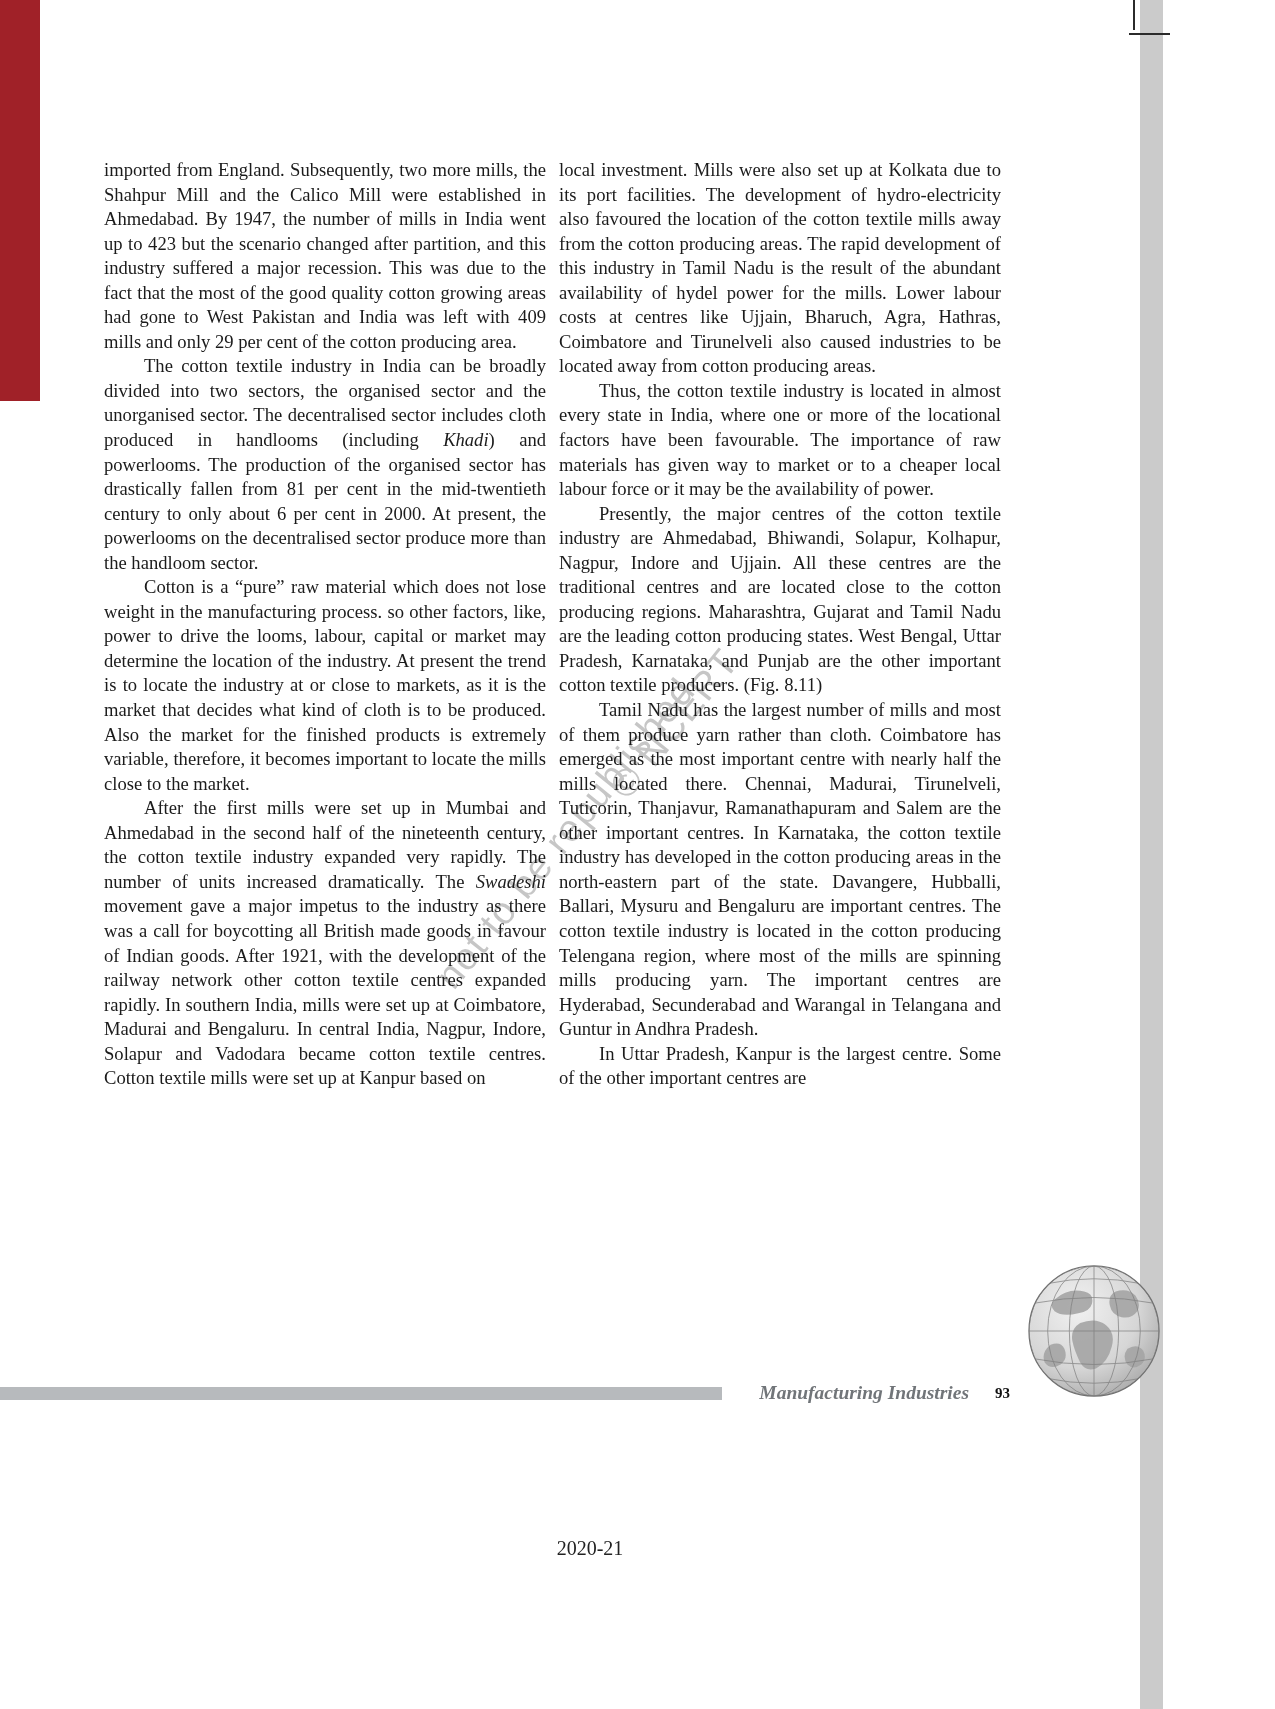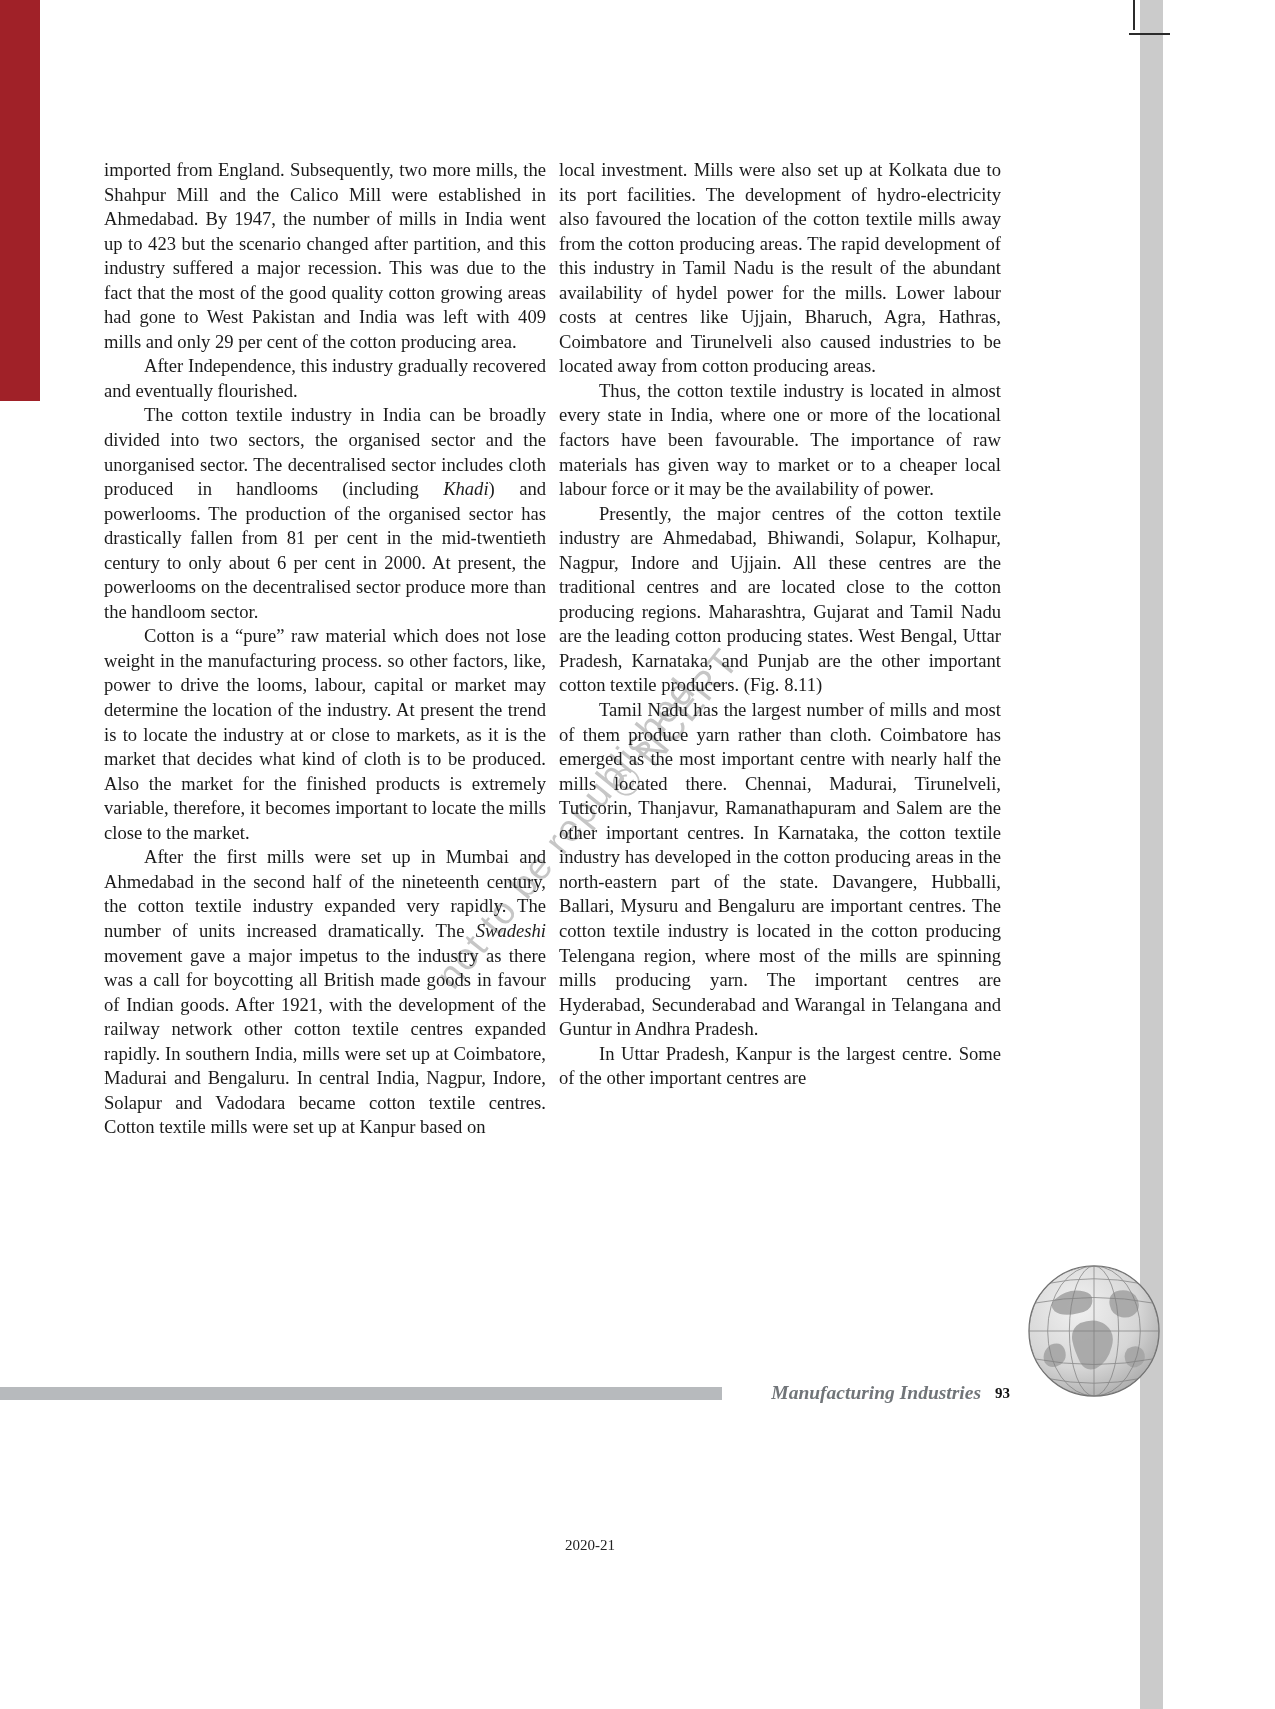--- a/index.html
+++ b/index.html
@@ -66,20 +66,21 @@
   .col p { margin: 0; text-indent: 40px; }
   .col p.cont { text-indent: 0; }
   .it { font-style: italic; }
 
   
   .footer {
     position: absolute; left: 0; top: 1379px;
     width: 1010px; height: 28px;
     display: flex; align-items: center;
     z-index: 1;
+    gap: 12px;
   }
   .footer-rule {
     width: 722px; height: 13px; flex: 0 0 722px;
     background: var(--footer-bar, #b7babd);
   }
   .footer-title {
     margin-left: auto;
     font-style: italic; font-weight: bold;
     font-size: 19.5px;
     color: var(--footer-text, #717579);
@@ -92,42 +93,41 @@
 
   .globe {
     position: absolute; left: 1024px; top: 1262px;
     width: 140px; height: 138px;
     z-index: 2;
   }
 
   .year {
     position: absolute; left: 537px; top: 1537px;
     width: 106px; text-align: center;
-    font-size: 15px; color: #222222;
+    font-size: 20px; color: #222222;
     z-index: 1;
   }
 </style>
 </head>
 <body>
 
 <div class="page">
 
   <div class="accent-bar"></div>
   <div class="margin-bar"></div>
   <div class="tickv"></div>
   <div class="tickh"></div>
 
   <div class="wm wm1">© NCERT</div>
   <div class="wm wm2">not to be republished</div>
 
   <div class="columns">
 
     <div class="col">
       <p class="cont">imported from England. Subsequently, two more mills, the Shahpur Mill and the Calico Mill were established in Ahmedabad. By 1947, the number of mills in India went up to 423 but the scenario changed after partition, and this industry suffered a major recession. This was due to the fact that the most of the good quality cotton growing areas had gone to West Pakistan and India was left with 409 mills and only 29 per cent of the cotton producing area.</p>
-      <p>After Independence, this industry gradually recovered and eventually flourished.</p>
       <p><span>The cotton textile industry in India can be broadly divided into two sectors, the organised sector and the unorganised sector. The decentralised sector includes cloth produced in handlooms (including </span><span class="it">Khadi</span><span>) and powerlooms. The production of the organised sector has drastically fallen from 81 per cent in the mid-twentieth century to only about 6 per cent in 2000. At present, the powerlooms on the decentralised sector produce more than the handloom sector.</span></p>
       <p>Cotton is a “pure” raw material which does not lose weight in the manufacturing process. so other factors, like, power to drive the looms, labour, capital or market may determine the location of the industry. At present the trend is to locate the industry at or close to markets, as it is the market that decides what kind of cloth is to be produced. Also the market for the finished products is extremely variable, therefore, it becomes important to locate the mills close to the market.</p>
       <p><span>After the first mills were set up in Mumbai and Ahmedabad in the second half of the nineteenth century, the cotton textile industry expanded very rapidly. The number of units increased dramatically. The </span><span class="it">Swadeshi</span><span> movement gave a major impetus to the industry as there was a call for boycotting all British made goods in favour of Indian goods. After 1921, with the development of the railway network other cotton textile centres expanded rapidly. In southern India, mills were set up at Coimbatore, Madurai and Bengaluru. In central India, Nagpur, Indore, Solapur and Vadodara became cotton textile centres. Cotton textile mills were set up at Kanpur based on</span></p>
     </div>
 
     <div class="col">
       <p class="cont">local investment. Mills were also set up at Kolkata due to its port facilities. The development of hydro-electricity also favoured the location of the cotton textile mills away from the cotton producing areas. The rapid development of this industry in Tamil Nadu is the result of the abundant availability of hydel power for the mills. Lower labour costs at centres like Ujjain, Bharuch, Agra, Hathras, Coimbatore and Tirunelveli also caused industries to be located away from cotton producing areas.</p>
       <p>Thus, the cotton textile industry is located in almost every state in India, where one or more of the locational factors have been favourable. The importance of raw materials has given way to market or to a cheaper local labour force or it may be the availability of power.</p>
       <p>Presently, the major centres of the cotton textile industry are Ahmedabad, Bhiwandi, Solapur, Kolhapur, Nagpur, Indore and Ujjain. All these centres are the traditional centres and are located close to the cotton producing regions. Maharashtra, Gujarat and Tamil Nadu are the leading cotton producing states. West Bengal, Uttar Pradesh, Karnataka, and Punjab are the other important cotton textile producers. (Fig. 8.11)</p>
       <p>Tamil Nadu has the largest number of mills and most of them produce yarn rather than cloth. Coimbatore has emerged as the most important centre with nearly half the mills located there. Chennai, Madurai, Tirunelveli, Tuticorin, Thanjavur, Ramanathapuram and Salem are the other important centres. In Karnataka, the cotton textile industry has developed in the cotton producing areas in the north-eastern part of the state. Davangere, Hubballi, Ballari, Mysuru and Bengaluru are important centres. The cotton textile industry is located in the cotton producing Telengana region, where most of the mills are spinning mills producing yarn. The important centres are Hyderabad, Secunderabad and Warangal in Telangana and Guntur in Andhra Pradesh.</p>

